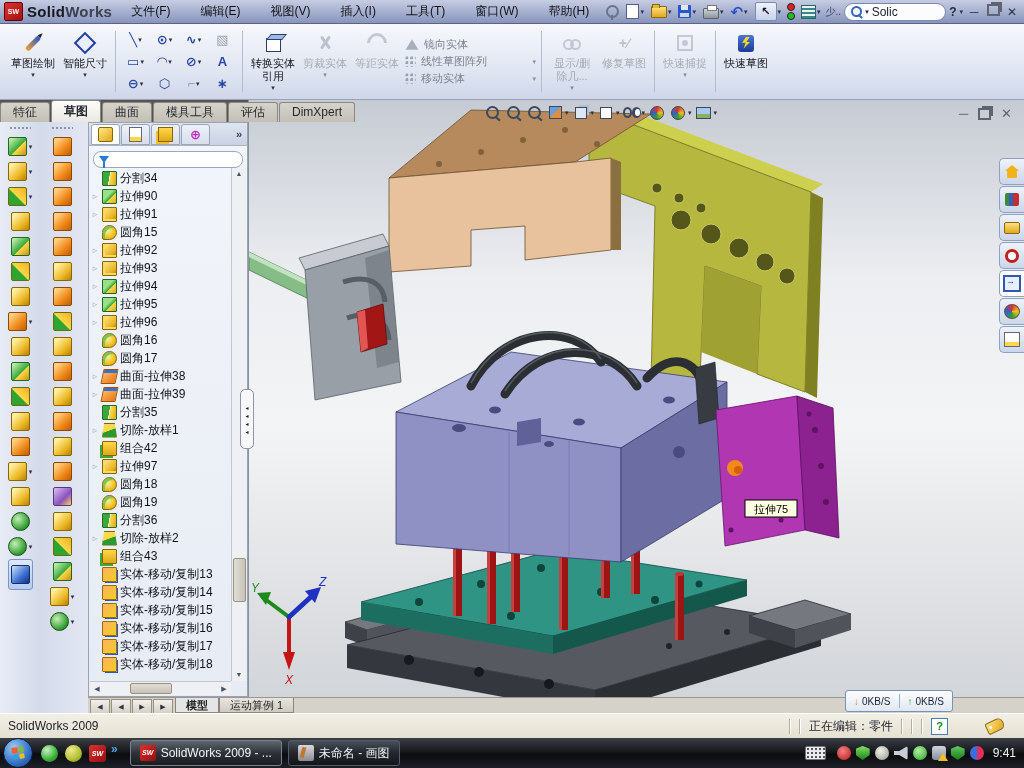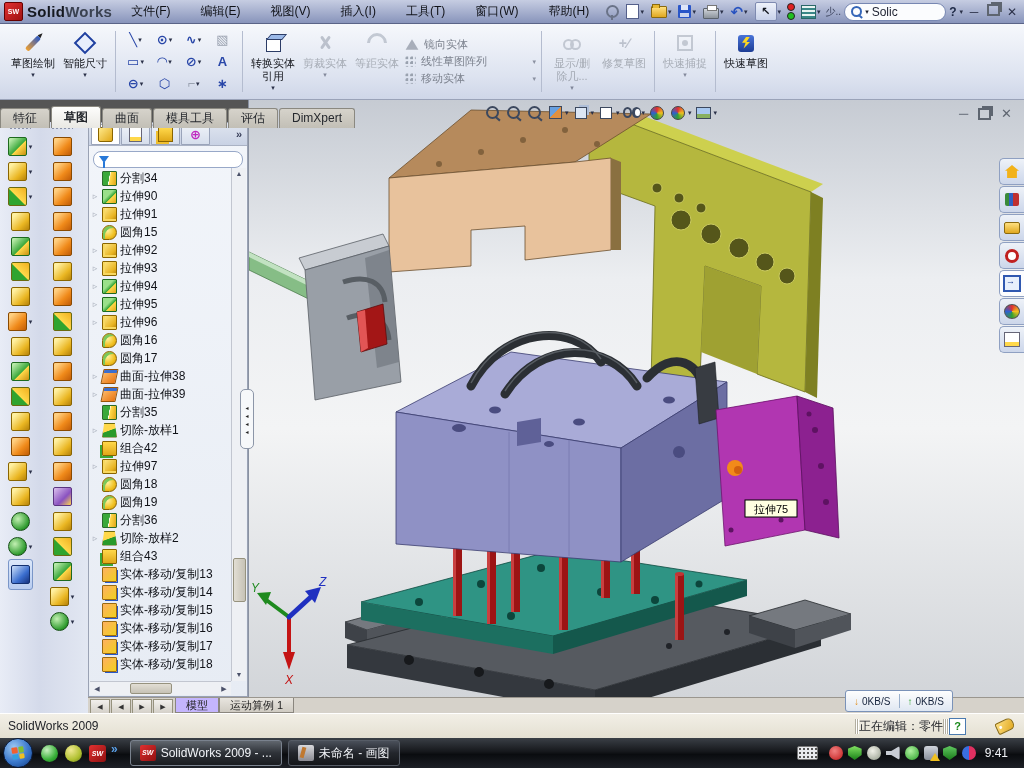--- a/index.html
+++ b/index.html
@@ -79,21 +79,21 @@
     clip-path:polygon(55% 0,100% 0,55% 45%,100% 45%,20% 100%,45% 52%,0 52%);}
   .sk-grid{display:grid;grid-template-columns:repeat(4,29px);grid-auto-rows:22px;align-content:center;z-index:1;}
   .sk-cell{display:flex;align-items:center;justify-content:center;gap:1px;color:#2846a8;font-size:13px;font-weight:bold;}
   .sk-cell.gray{color:#9aa2b0;}
   .cstack{display:flex;flex-direction:column;justify-content:center;gap:2px;width:132px;z-index:1;}
   .crow{display:flex;align-items:center;gap:4px;}
   .crow .lbl{font-size:11px;color:#7c828e;white-space:nowrap;flex:1;}
   .crow .ddr{font-size:7px;color:#8a90a0;}
   .ci-s{transform:scale(.8);}
   
-  #tabstrip{position:absolute;left:0;top:106px;height:22px;display:flex;align-items:flex-end;z-index:30;}
+  #tabstrip{position:absolute;left:0;top:100px;height:22px;display:flex;align-items:flex-end;z-index:30;}
   .rtab{height:19px;line-height:19px;padding:0 12px;background:linear-gradient(#d6d3cb,#c2bfb6);
     border:1px solid #8a8880;border-bottom:none;border-radius:3px 3px 0 0;margin-right:1px;color:#26292e;font-size:12px;}
   .rtab.active{background:linear-gradient(#fdfdfc,#e9e8e3);height:21px;line-height:21px;font-weight:bold;}
   
   #leftbars{position:absolute;left:0;top:122px;width:88px;height:591px;
     background:linear-gradient(90deg,#e8ecf6,#d4daea 45%,#e2e7f2);display:flex;gap:2px;padding-top:2px;box-sizing:border-box;}
   .ltcol{width:40px;display:flex;flex-direction:column;align-items:center;}
   .ltgrip{width:22px;height:4px;margin:2px 0 4px;background:radial-gradient(circle 1px at 2px 2px,#8a92a8 95%,transparent) 0 0/4px 4px;}
   .lt-item{display:flex;align-items:center;height:25px;}
   .lt-ic{width:17px;height:17px;border-radius:2px;}
@@ -170,32 +170,32 @@
   .tp-folder{background:linear-gradient(#ffe080,#e0a820);border:1px solid #8a6a10;height:10px!important;border-radius:2px;}
   .tp-search{border:3px solid #c02020;border-radius:50%;width:8px!important;height:8px!important;background:#fff;}
   .tp-window{border:2px solid #3058b0;background:#e8f0fc;position:relative;}
   .tp-window::after{content:"→";position:absolute;left:1px;top:-1px;font-size:9px;color:#1c3c94;}
   .tp-sphere{border-radius:50%;background:conic-gradient(#e03030,#f0c020,#30a030,#3060d0,#e03030);border:1px solid #555;}
   .tp-props{background:#fff;border:1px solid #667;box-shadow:inset 0 -4px 0 #ffd84a;}
   
   #modeltabs{position:absolute;left:88px;top:697px;width:936px;height:16px;background:#d6d2ca;display:flex;align-items:flex-start;border-top:1px solid #9a968e;box-sizing:border-box;}
   .navbtn{width:18px;height:14px;background:linear-gradient(#f2f0ec,#d2cec6);border:1px solid #96927e;font-size:7px;text-align:center;line-height:14px;color:#333;}
   .mtab{padding:0 10px;height:14px;line-height:14px;font-size:11px;border:1px solid #8a867e;border-top:none;background:linear-gradient(#e8e5df,#cfcbc2);color:#222;}
-  .mtab.active{background:#c4b5fd;font-weight:normal;}
+  .mtab.active{background:#e5e5e5;font-weight:bold;}
   
   #netwidget{position:absolute;left:845px;top:690px;width:106px;height:20px;background:linear-gradient(#fefefe,#dfe7f2);
     border:1px solid #7a92b8;border-radius:3px;display:flex;align-items:center;z-index:50;font-size:10px;color:#15233c;}
   #netwidget .half{flex:1;display:flex;align-items:center;justify-content:center;gap:3px;}
   #netwidget .div{width:1px;height:14px;background:#9ab0cc;}
   .arr-dn{color:#e09020;font-weight:bold;} .arr-up{color:#28a028;font-weight:bold;}
   
   #statusbar{position:absolute;left:0;top:713px;width:1024px;height:25px;background:linear-gradient(#f2efe6,#e4e0d2);
     border-top:1px solid #fff;box-sizing:border-box;display:flex;align-items:center;color:#1c1e24;}
   #statusbar .lt{padding-left:8px;}
-  #statusbar .rt{margin-left:auto;display:flex;align-items:center;padding-right:10px;}
+  #statusbar .rt{margin-left:auto;display:flex;align-items:center;gap:8px;padding-right:20px;}
   .ssep{width:1px;height:15px;background:#b2aea0;border-right:1px solid #fff;}
   .helpbox{width:15px;height:15px;background:#fff;border:1px solid #4a7ab0;color:#188818;font-weight:bold;font-size:11px;text-align:center;line-height:15px;}
   .tag{width:16px;height:10px;background:linear-gradient(135deg,#ffe080,#e0a820);border:1px solid #8a6a10;transform:rotate(-25deg);border-radius:2px 5px 5px 2px;position:relative;margin-left:30px;}
   .tag::after{content:"";position:absolute;left:2px;top:3px;width:3px;height:3px;border-radius:50%;background:#fff;}
   
   #taskbar{position:absolute;left:0;top:738px;width:1024px;height:30px;
     background:linear-gradient(#3a3f46,#16181c 45%,#0a0c0f 55%,#1d2026);display:flex;align-items:center;}
   .orb{width:28px;height:28px;border-radius:50%;margin:0 8px 0 3px;
     background:radial-gradient(circle at 35% 30%,#9cc8f2,#3a78cc 55%,#123a80);border:1px solid #0a1a3a;
     display:flex;align-items:center;justify-content:center;}
@@ -208,21 +208,21 @@
   .ql-y{background:radial-gradient(circle at 35% 30%,#f0e890,#b0c030 60%,#607818);border-radius:50%;}
   .ql-sw{background:linear-gradient(135deg,#e03030,#901010);color:#fff;font-size:7px;font-weight:bold;text-align:center;line-height:17px;}
   .qlchev{color:#5aa0e8;font-weight:bold;font-size:12px;margin:-8px 4px 0 -2px;}
   .tbtn{height:24px;display:flex;align-items:center;gap:5px;padding:0 9px;margin-right:6px;border-radius:3px;
     border:1px solid #565c66;background:linear-gradient(#4a505a,#23262c 50%,#14161a);color:#f2f4f8;font-size:12px;max-width:185px;white-space:nowrap;overflow:hidden;}
   .tbtn.active{background:linear-gradient(#60666e,#2e3238 50%,#1a1c20);border-color:#7a828e;}
   .tbtn .tic{width:16px;height:16px;flex:0 0 auto;border-radius:2px;}
   .tic-sw{background:linear-gradient(135deg,#e03030,#901010);color:#fff;font-size:7px;font-weight:bold;text-align:center;line-height:16px;}
   .tic-paint{background:linear-gradient(#d8d8dc,#8a8a92);position:relative;}
   .tic-paint::after{content:"";position:absolute;left:3px;top:2px;width:4px;height:11px;background:#c07830;transform:rotate(15deg);}
-  .tray{margin-left:auto;display:flex;align-items:center;gap:5px;padding-right:8px;}
+  .tray{margin-left:auto;display:flex;align-items:center;gap:5px;}
   .kbd{width:19px;height:12px;background:#e8eaee;border:1px solid #777;border-radius:2px;
     background-image:radial-gradient(circle 1px at 2px 2px,#555 95%,transparent);background-size:4px 4px;margin-right:6px;}
   .tri{width:14px;height:14px;border-radius:3px;}
   .tr-redx{background:radial-gradient(circle at 40% 35%,#f08080,#c01818);border-radius:50%;}
   .tr-grsh{background:linear-gradient(#80e060,#188018);clip-path:polygon(50% 0,100% 20%,100% 65%,50% 100%,0 65%,0 20%);}
   .tr-med{background:radial-gradient(circle at 40% 35%,#f0f0e8,#909888);border-radius:50%;}
   .tr-spk{background:#c8ccd4;clip-path:polygon(0 35%,40% 35%,100% 0,100% 100%,40% 65%,0 65%);}
   .tr-grn{background:radial-gradient(circle at 40% 35%,#b0f0a0,#28a028);border-radius:50%;}
   .tr-net{background:linear-gradient(#d0d4dc,#888e9a);position:relative;}
   .tr-net::after{content:"";position:absolute;right:-2px;bottom:-1px;border-left:5px solid transparent;border-right:5px solid transparent;border-bottom:8px solid #f0c020;}

